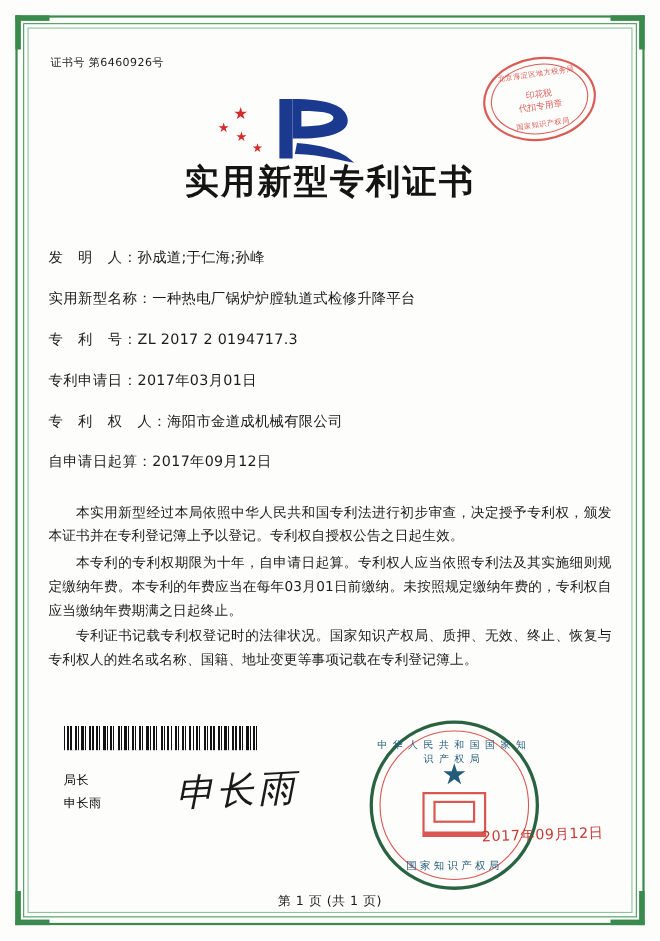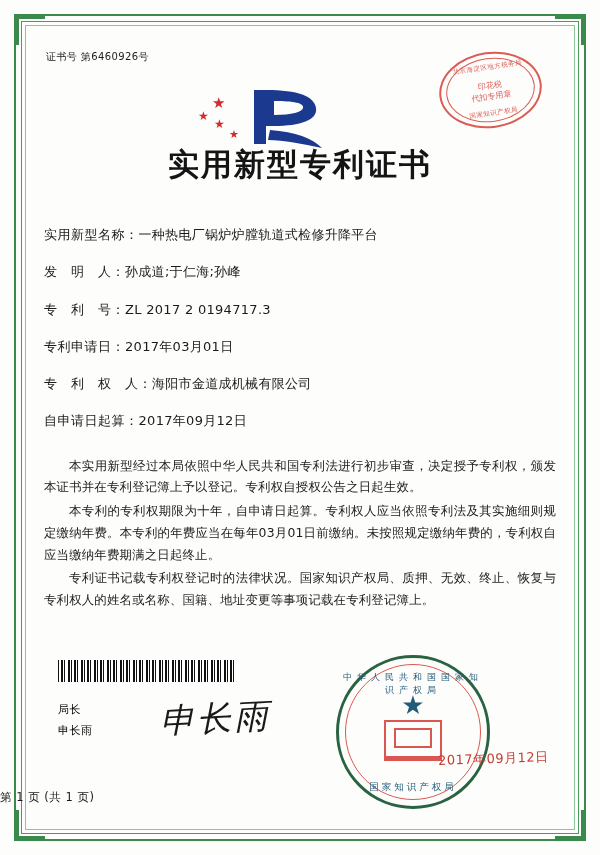--- a/index.html
+++ b/index.html
@@ -270,21 +270,22 @@
     font-size: 13px;
     color: #c43c36;
     transform: rotate(-2deg);
     letter-spacing: 0.5px;
   }
 
   .footer {
     position: absolute;
     left: 0;
     right: 0;
-    bottom: 50px;
+    bottom: 28px;
+    text-align: center;
     font-size: 11.5px;
     letter-spacing: 0.5px;
     color: #1b1b1b;
   }
 </style>
 </head>
 <body>
 
 <div class="page">
 
@@ -321,26 +322,26 @@
     </svg>
   </div>
 
   <div class="content">
     <div class="cert-no">证书号 第6460926号</div>
 
     <h1 class="title">实用新型专利证书</h1>
 
     <div class="fields">
       <div class="field">
+        <span class="flabel">发　明　人：</span>
+        <span class="fvalue">孙成道;于仁海;孙峰</span>
+      </div>
+      <div class="field">
         <span class="flabel">实用新型名称：</span>
         <span class="fvalue">一种热电厂锅炉炉膛轨道式检修升降平台</span>
-      </div>
-      <div class="field">
-        <span class="flabel">发　明　人：</span>
-        <span class="fvalue">孙成道;于仁海;孙峰</span>
       </div>
       <div class="field">
         <span class="flabel">专　利　号：</span>
         <span class="fvalue">ZL 2017 2 0194717.3</span>
       </div>
       <div class="field">
         <span class="flabel">专利申请日：</span>
         <span class="fvalue">2017年03月01日</span>
       </div>
       <div class="field">

